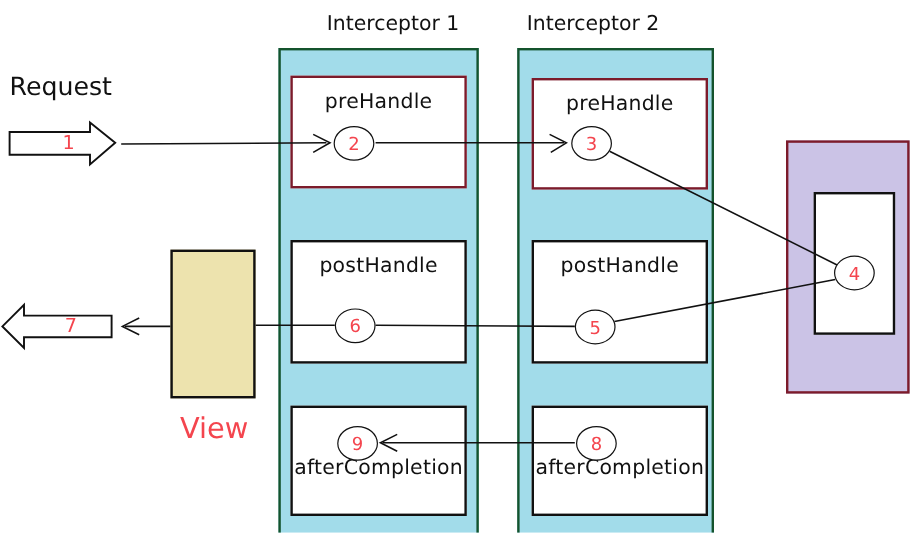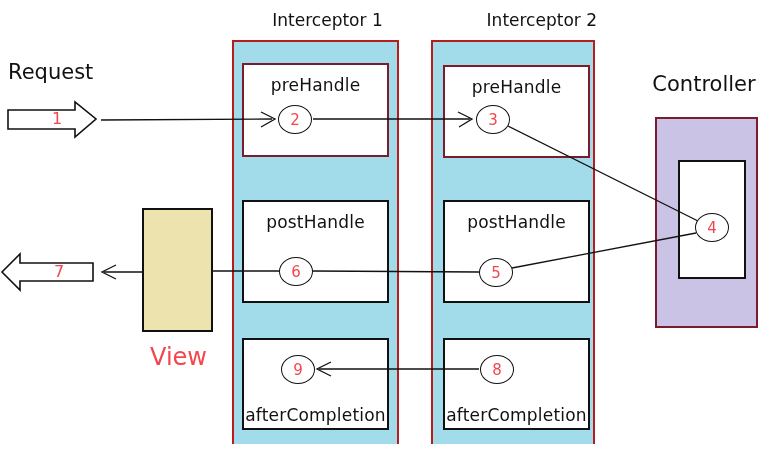--- a/index.html
+++ b/index.html
@@ -7,34 +7,34 @@
     position:relative;width:770px;height:444px;overflow:hidden;
     background:#ffffff;
     font-family:"DejaVu Sans","Liberation Sans",sans-serif;
     color:#111;
     padding-left:13px;
   }
   .abs{position:absolute;}
   
   .interceptor{
     background:var(--interceptor-fill,#A2DCEA);
-    border:2px solid #b91c1c;
+    border:2px solid #14532d;
     box-sizing:border-box;
   }
   .method-box{
     position:absolute;background:#fff;box-sizing:border-box;
     border:2px solid #111;
   }
   .method-box.maroon{border-color:var(--maroon-border,#7C1B2B);}
   .method-label{
     position:absolute;left:0;width:100%;text-align:center;
     font-size:17px;letter-spacing:.2px;color:#111;white-space:nowrap;
   }
   .method-label.top{top:10px;}
-  .method-label.bottom{bottom:3px;}
+  .method-label.bottom{bottom:28px;}
   
   .controller-box{
     background:var(--controller-fill,#CBC3E6);
     border:2px solid var(--maroon-border,#7C1B2B);
     box-sizing:border-box;
   }
   .controller-inner{
     background:#fff;border:2px solid #111;box-sizing:border-box;
   }
   .view-box{
@@ -65,22 +65,21 @@
   .right-edge-band{right:0;top:0;width:7px;height:461px;background:#FAF8F5;border-left:1px solid #DCDCDC;}
 </style>
 </head>
 <body>
 
 <div class="canvas">
 
   <div class="abs right-edge-band"></div>
 
   <div class="abs mid-label" style="left:255px;top:10px;width:145px;text-align:center;">Interceptor 1</div>
-  <div class="abs mid-label" style="left:452px;top:10px;width:145px;text-align:right;">Interceptor 2</div>
-  <div class="abs big-label" style="left:644px;top:72px;width:120px;text-align:center;">Controller</div>
+  <div class="abs mid-label" style="left:439px;top:10px;width:145px;text-align:left;">Interceptor 2</div>
 
   <div class="abs big-label" style="left:8px;top:60px;">Request</div>
 
   <div class="abs interceptor" style="left:232px;top:40px;width:167px;height:412px;">
     <div class="method-box maroon" style="left:8px;top:21px;width:147px;height:94px;">
       <span class="method-label top">preHandle</span>
     </div>
     <div class="method-box" style="left:8px;top:158px;width:147px;height:103px;">
       <span class="method-label top">postHandle</span>
     </div>

